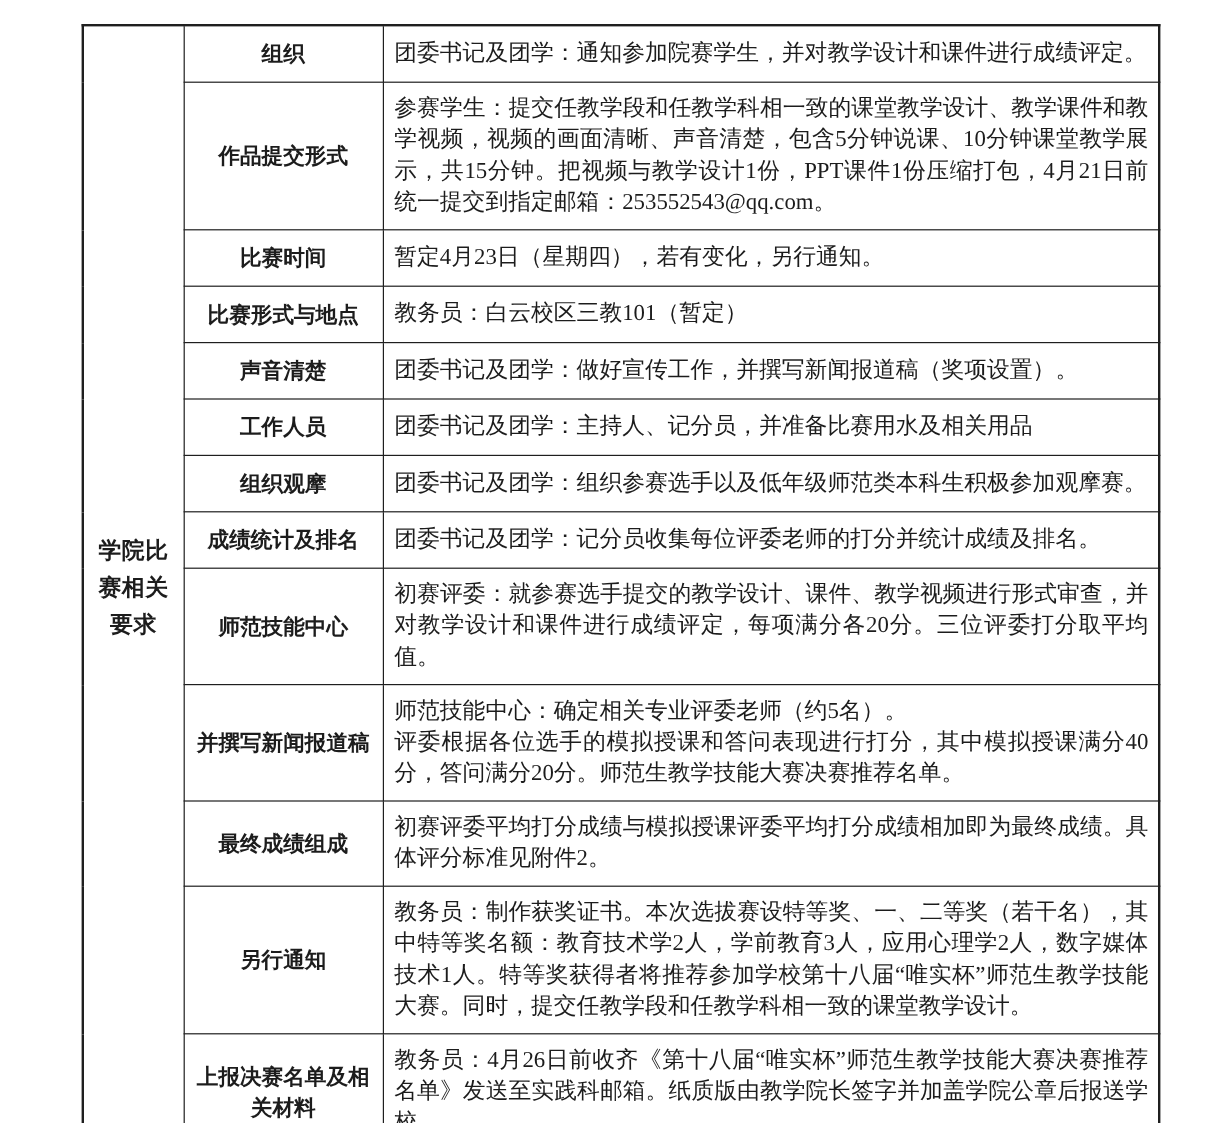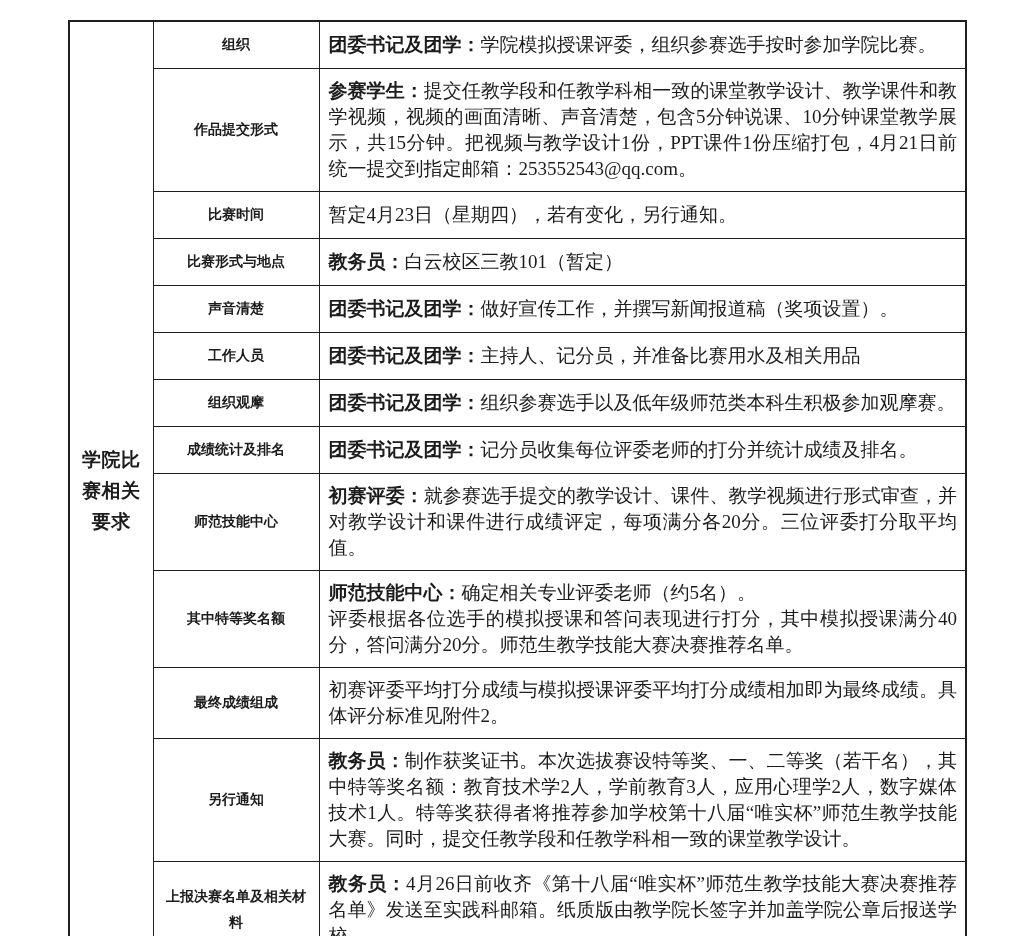--- a/index.html
+++ b/index.html
@@ -41,55 +41,55 @@
     text-align: center;
     font-weight: bold;
     font-size: 19px;
     line-height: 31px;
     padding: 0 11px;
     letter-spacing: 0.5px;
   }
   td.label {
     text-align: center;
     font-weight: bold;
-    font-size: 14px;
+    font-size: 18px;
     line-height: 26px;
     padding: 10px 8px;
   }
   td.content {
     font-size: 19px;
     line-height: 26px;
     padding: 9px 8px 9px 9px;
     text-align: justify;
     text-justify: inter-ideograph;
   }
   td.content p {
     margin: 0;
     padding: 0;
   }
   .seg-bold {
-    font-weight: bold;
+    font-weight: normal;
   }
 </style>
 </head>
 <body>
 
 <div class="page">
   <table class="req-table">
     <colgroup>
       <col style="width:84px">
       <col style="width:166px">
       <col style="width:647px">
     </colgroup>
     <tbody>
         <tr>
           <td rowspan="13" class="group">学院比赛相关要求</td>
           <td class="label">组织</td>
           <td class="content">
-            <p><span class="seg-bold">团委书记及团学：</span><span>学院模拟授课评委，组织参赛选手按时参加学院比赛。</span></p>
+            <p><span class="seg-bold">团委书记及团学：</span><span>通知参加院赛学生，并对教学设计和课件进行成绩评定。</span></p>
           </td>
         </tr>
         <tr>
           <td class="label">作品提交形式</td>
           <td class="content">
             <p><span class="seg-bold">参赛学生：</span><span>提交任教学段和任教学科相一致的课堂教学设计、教学课件和教学视频，视频的画面清晰、声音清楚，包含5分钟说课、10分钟课堂教学展示，共15分钟。把视频与教学设计1份，PPT课件1份压缩打包，4月21日前统一提交到指定邮箱：253552543@qq.com。</span></p>
           </td>
         </tr>
         <tr>
           <td class="label">比赛时间</td>
@@ -127,21 +127,21 @@
             <p><span class="seg-bold">团委书记及团学：</span><span>记分员收集每位评委老师的打分并统计成绩及排名。</span></p>
           </td>
         </tr>
         <tr>
           <td class="label">师范技能中心</td>
           <td class="content">
             <p><span class="seg-bold">初赛评委：</span><span>就参赛选手提交的教学设计、课件、教学视频进行形式审查，并对教学设计和课件进行成绩评定，每项满分各20分。三位评委打分取平均值。</span></p>
           </td>
         </tr>
         <tr>
-          <td class="label">其中特等奖名额</td>
+          <td class="label">并撰写新闻报道稿</td>
           <td class="content">
             <p><span class="seg-bold">师范技能中心：</span><span>确定相关专业评委老师（约5名）。</span></p>
             <p><span>评委根据各位选手的模拟授课和答问表现进行打分，其中模拟授课满分40分，答问满分20分。师范生教学技能大赛决赛推荐名单。</span></p>
           </td>
         </tr>
         <tr>
           <td class="label">最终成绩组成</td>
           <td class="content">
             <p><span>初赛评委平均打分成绩与模拟授课评委平均打分成绩相加即为最终成绩。具体评分标准见附件2。</span></p>
           </td>

